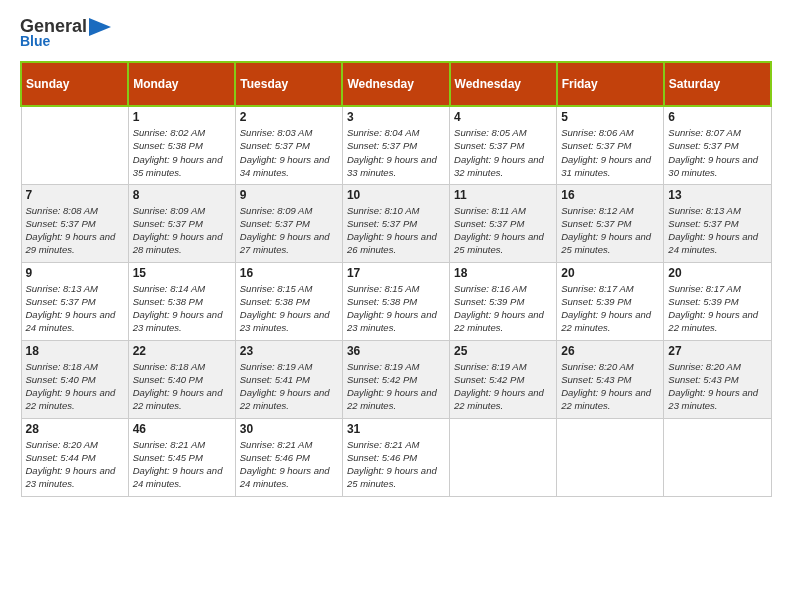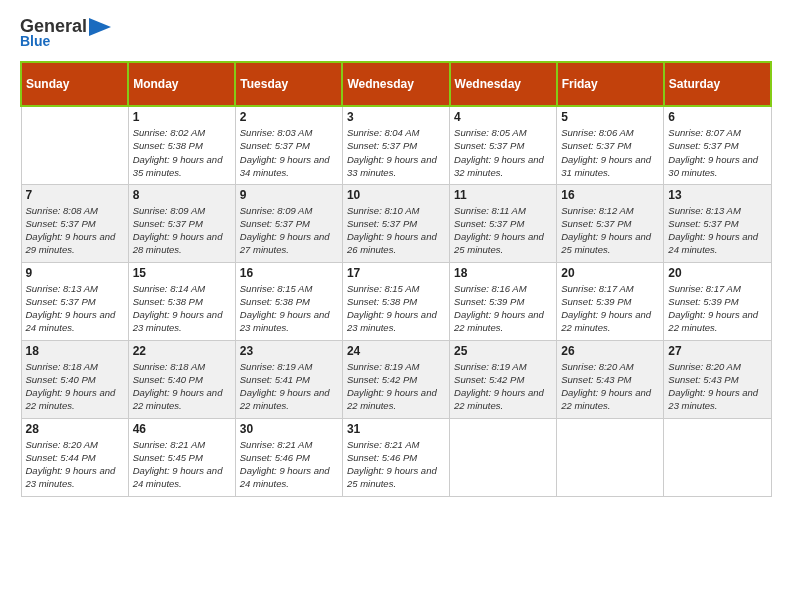--- a/index.html
+++ b/index.html
@@ -217,21 +217,21 @@
           </td>
           <td>
             <span class="day-number">22</span>
             <div class="day-info">Sunrise: 8:18 AM<br>Sunset: 5:40 PM<br>Daylight: 9 hours and 22 minutes.</div>
           </td>
           <td>
             <span class="day-number">23</span>
             <div class="day-info">Sunrise: 8:19 AM<br>Sunset: 5:41 PM<br>Daylight: 9 hours and 22 minutes.</div>
           </td>
           <td>
-            <span class="day-number">24</span>
+            <span class="day-number">36</span>
             <div class="day-info">Sunrise: 8:19 AM<br>Sunset: 5:42 PM<br>Daylight: 9 hours and 22 minutes.</div>
           </td>
           <td>
             <span class="day-number">25</span>
             <div class="day-info">Sunrise: 8:19 AM<br>Sunset: 5:42 PM<br>Daylight: 9 hours and 22 minutes.</div>
           </td>
           <td>
             <span class="day-number">26</span>
             <div class="day-info">Sunrise: 8:20 AM<br>Sunset: 5:43 PM<br>Daylight: 9 hours and 22 minutes.</div>
           </td>

